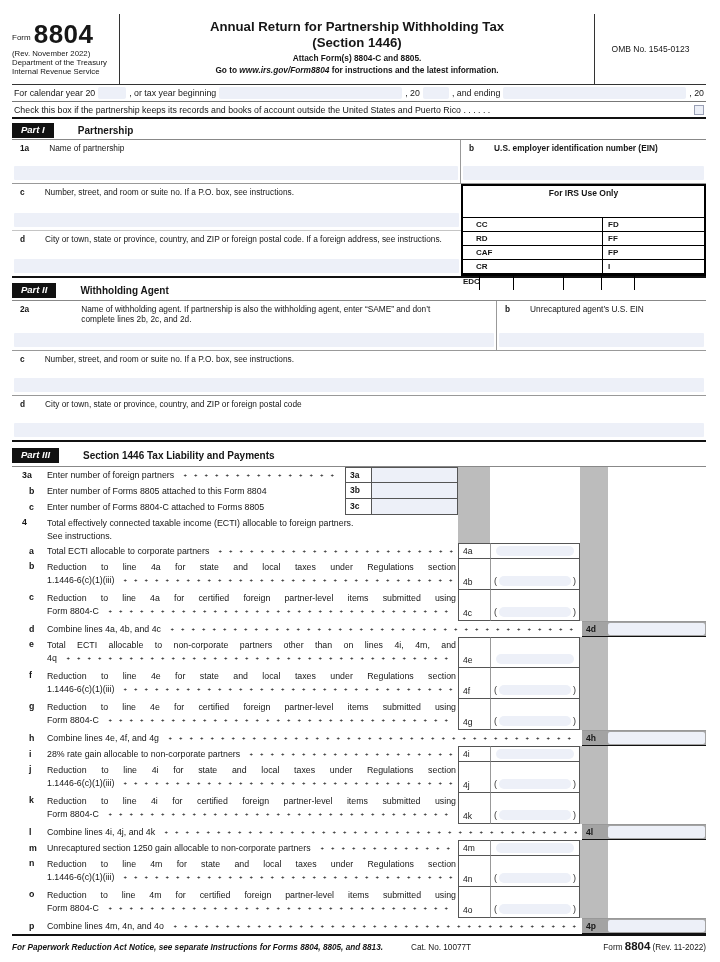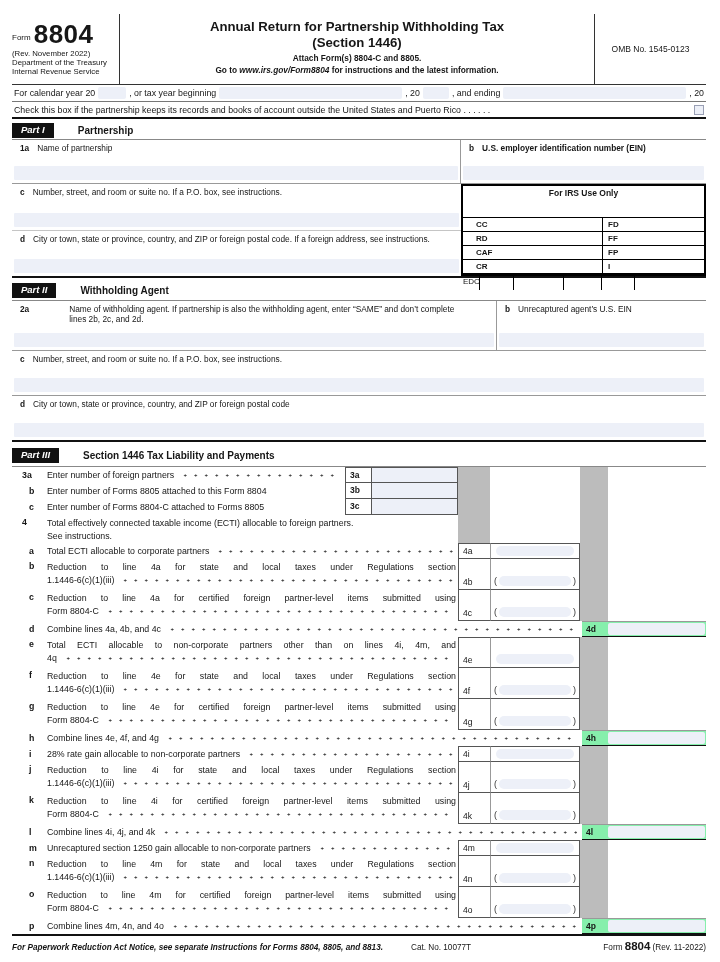--- a/index.html
+++ b/index.html
@@ -33,41 +33,41 @@
   .box-sq { width: 10px; height: 10px; border: 1px solid #9aa0b5; background: #edf0f8; margin-left: auto; }
 
   
   .phdr { display: flex; align-items: center; height: 20px; padding-top: 3px; }
   .badge { background: #111; color: #fff; font-weight: bold; font-style: italic; font-size: 9.5px; padding: 1px 9px 3px; }
   .ptitle { font-weight: bold; font-size: 10px; margin-left: 24px; }
 
   
   .ptable { border-top: 1px solid #888; border-bottom: 2px solid #111; }
   .cl { font-size: 8.3px; display: flex; padding: 3px 6px 0 8px; line-height: 1.25; }
-  .cl b { margin-right: 8px; }
+  .cl b { margin-right: 20px; }
   .strip { background: #edf0f8; height: 14px; margin: 3px 2px 3px 2px; border-radius: 1px; }
   .p1r1 { display: flex; height: 44px; border-bottom: 1px solid #999; }
   .p1r1-left { flex: 1; border-right: 1px solid #999; display: flex; flex-direction: column; justify-content: space-between; }
   .p1r1-right { width: 245px; display: flex; flex-direction: column; justify-content: space-between; }
   .p1r1-right .cl { font-weight: bold; }
   .p1r1-right .cl b { font-weight: bold; }
   .p1cd { display: flex; height: 92px; }
   .p1cd-left { flex: 1; display: flex; flex-direction: column; }
   .p1c { height: 47px; border-bottom: 1px solid #c5c5c5; display: flex; flex-direction: column; justify-content: space-between; }
   .p1d { flex: 1; display: flex; flex-direction: column; justify-content: space-between; }
   .irs { width: 245px; border: 2px solid #000; font-size: 8px; }
   .irs-title { text-align: center; font-weight: bold; font-size: 8.5px; height: 32px; line-height: 15px; border-bottom: 1px solid #000; }
   .irs-row { display: flex; height: 14px; border-bottom: 1px solid #000; }
   .irs-row:nth-last-child(2) { }
   .irs-l { width: 140px; border-right: 1px solid #000; font-weight: bold; padding-left: 13px; line-height: 13px; }
   .irs-r { flex: 1; font-weight: bold; padding-left: 5px; line-height: 13px; }
   .irs-edc { display: flex; height: 16px; }
   .irs-edc span { border-right: 1px solid #000; height: 100%; display: inline-block; }
   .irs-edc span:last-child { border-right: none; flex: 1; }
-  .irs-edc .lab { font-weight: normal; line-height: 15px; width: 17px; }
+  .irs-edc .lab { font-weight: bold; line-height: 15px; width: 17px; }
 
   .p2r1 { display: flex; height: 50px; border-bottom: 1px solid #999; }
   .p2r1-left { flex: 1; border-right: 1px solid #999; display: flex; flex-direction: column; justify-content: space-between; padding-right: 0; }
   .p2r1-left .cl { padding-right: 40px; gap: 32px; }
   .p2r1-right { width: 209px; display: flex; flex-direction: column; justify-content: space-between; }
   .p2c { height: 45px; border-bottom: 1px solid #999; display: flex; flex-direction: column; justify-content: space-between; }
   .p2d { height: 44px; display: flex; flex-direction: column; justify-content: space-between; }
 
   
   .p3 { border-top: 1px solid #888; }
@@ -95,21 +95,21 @@
   .w98 { width: 98px; }
   .lbox { width: 32px; border-left: 1px solid #555; border-bottom: 1px solid #555; font-weight: normal; font-size: 8.5px; display: flex; align-items: center; padding-left: 4px; }
   .abox { width: 90px; border-bottom: 1px solid #555; border-right: 1px solid #555; border-left: 1px solid #999; display: flex; align-items: center; }
   .r-amtp .lbox, .r-amtp .abox, .r-amt2 .lbox, .r-amt2 .abox { align-items: flex-end; padding-bottom: 3px; }
   .r-amtp .lbox, .r-amt2 .lbox { padding-bottom: 2px; }
   .ctop .lbox, .ctop .abox { border-top: 1px solid #555; }
   .pill { background: #edf0f8; border-radius: 5px; height: 10px; flex: 1; margin: 0 5px; }
   .paren { justify-content: space-between; padding: 0 3px; font-size: 9px; }
   .paren .pill { margin: 0 2px; }
   .paren .par { color: #333; line-height: 10px; }
-  .tcell { width: 124px; display: flex; align-items: center; border-bottom: 1px solid #111; border-top: 1px solid #999; background: #86efac; }
+  .tcell { width: 124px; display: flex; align-items: center; border-bottom: 1px solid #111; border-top: 1px solid #999; background: #a3a3a3; }
   .tlabel { width: 26px; font-weight: bold; font-size: 8.5px; padding-left: 4px; }
   .tpill { flex: 1; background: #edf0f8; height: 12px; border-radius: 2px; margin-right: 1px; }
 
   
   .foot { border-top: 2px solid #111; display: flex; align-items: baseline; padding-top: 4px; font-size: 8.2px; }
   .foot-notice { font-weight: bold; font-style: italic; }
   .foot-cat { margin-left: 28px; }
   .foot-form { margin-left: auto; }
   .foot-form .fnum { font-weight: bold; font-size: 11.5px; }
 </style>

